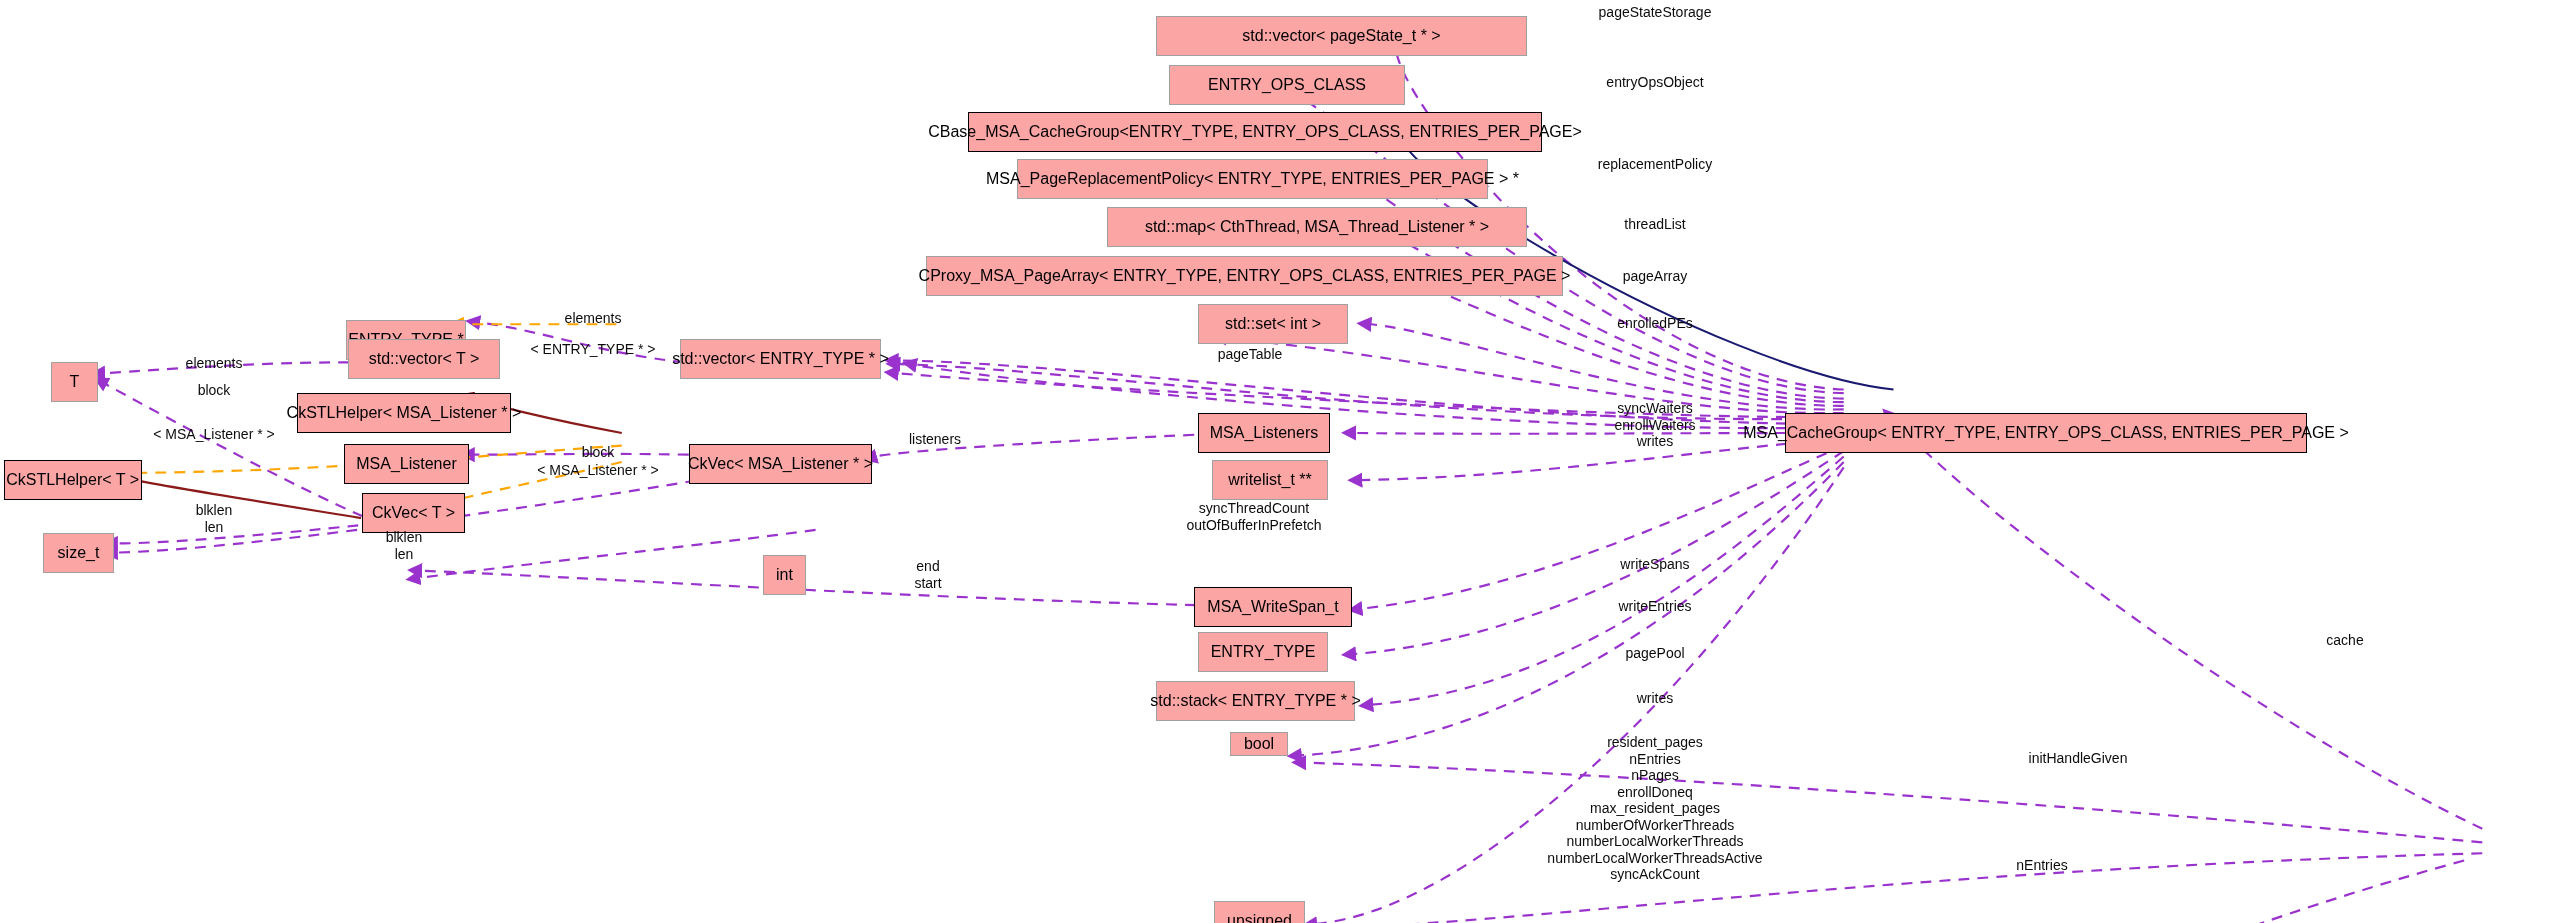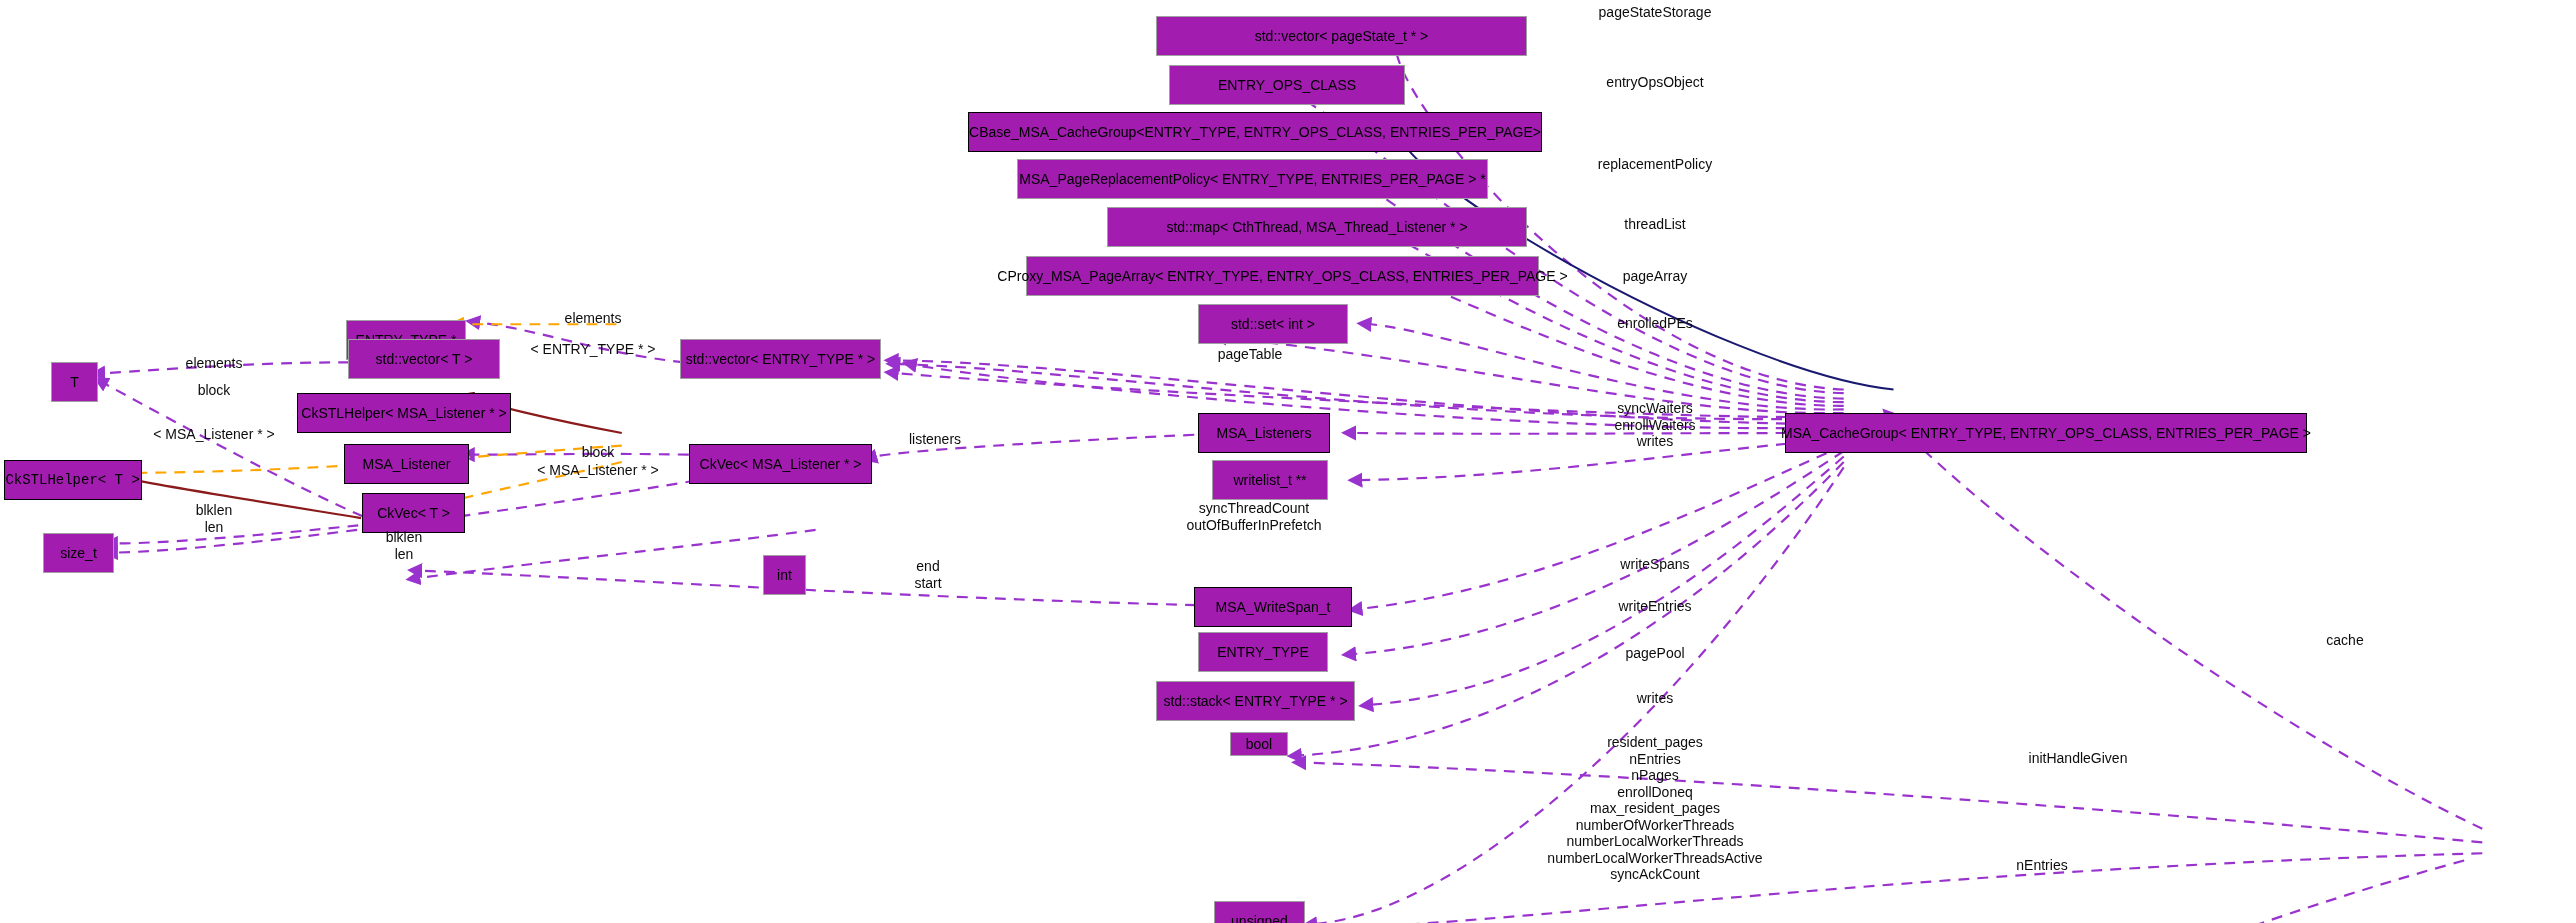--- a/index.html
+++ b/index.html
@@ -1,21 +1,21 @@
 <!DOCTYPE html>
 <html style="font-size:14.5px"><head>
 <meta charset="utf-8">
 <style>
   html,body{margin:0;padding:0;background:#ffffff;}
   body{font-family:"Liberation Sans",sans-serif;}
   #diagram{position:relative;width:2576px;height:923px;background:#fff;overflow:hidden;}
   #edges{position:absolute;left:0;top:0;width:2576px;height:923px;}
-  .node{position:absolute;box-sizing:border-box;background:#a21caf;
+  .node{position:absolute;box-sizing:border-box;background:#fca5a5;
         border:0.9px solid #a0a0a0;display:flex;align-items:center;justify-content:center;
-        font-size:14px;color:#000;white-space:nowrap;padding:0 6.3px;line-height:1;}
+        font-size:16px;color:#000;white-space:nowrap;padding:0 6.3px;line-height:1;}
   .node.thick{border:1.8px solid #000;}
   .elabel{position:absolute;font-size:14px;color:#0c0c0c;white-space:nowrap;
           line-height:1.18;text-align:center;transform:translateX(-50%);}
 </style>
 </head>
 <body>
 
 <div id="diagram">
 
   <svg id="edges" viewBox="0 0 2843 1019" xmlns="http://www.w3.org/2000/svg">
@@ -110,32 +110,32 @@
       <path d="M 398 572 C 300 556 200 540 148 530" marker-end="url(#ah-maroon)"></path>
     </g>
   </svg>
 
   <div id="nodes-layer">
       <div class="node" style="left: 1156px; top: 16.3px; width: 371px; height: 40px;">std::vector&lt; pageState_t * &gt;</div>
       <div class="node" style="left: 1169px; top: 65px; width: 236px; height: 40px;">ENTRY_OPS_CLASS</div>
       <div class="node thick" style="left: 968px; top: 112px; width: 574px; height: 40px;">CBase_MSA_CacheGroup&lt;ENTRY_TYPE, ENTRY_OPS_CLASS, ENTRIES_PER_PAGE&gt;</div>
       <div class="node" style="left: 1017px; top: 159px; width: 471px; height: 40px;">MSA_PageReplacementPolicy&lt; ENTRY_TYPE, ENTRIES_PER_PAGE &gt; *</div>
       <div class="node" style="left: 1107px; top: 207px; width: 420px; height: 40px;">std::map&lt; CthThread, MSA_Thread_Listener * &gt;</div>
-      <div class="node" style="left: 1026px; top: 256px; width: 513px; height: 40px;">CProxy_MSA_PageArray&lt; ENTRY_TYPE, ENTRY_OPS_CLASS, ENTRIES_PER_PAGE &gt;</div>
+      <div class="node" style="left: 926px; top: 256px; width: 637px; height: 40px;">CProxy_MSA_PageArray&lt; ENTRY_TYPE, ENTRY_OPS_CLASS, ENTRIES_PER_PAGE &gt;</div>
       <div class="node" style="left: 346px; top: 301px; width: 120px; height: 40px; margin-top: 19px;">ENTRY_TYPE *</div>
       <div class="node" style="left: 1198px; top: 304px; width: 150px; height: 40px;">std::set&lt; int &gt;</div>
       <div class="node" style="left: 348px; top: 339px; width: 152px; height: 40px;">std::vector&lt; T &gt;</div>
       <div class="node" style="left: 680px; top: 339px; width: 201px; height: 40px;">std::vector&lt; ENTRY_TYPE * &gt;</div>
       <div class="node" style="left: 51px; top: 362px; width: 47px; height: 40px;">T</div>
       <div class="node thick" style="left: 297px; top: 393px; width: 214px; height: 40px;">CkSTLHelper&lt; MSA_Listener * &gt;</div>
       <div class="node thick" style="left: 1198px; top: 413px; width: 132px; height: 40px;">MSA_Listeners</div>
       <div class="node thick" style="left: 1785px; top: 413px; width: 522px; height: 40px;">MSA_CacheGroup&lt; ENTRY_TYPE, ENTRY_OPS_CLASS, ENTRIES_PER_PAGE &gt;</div>
       <div class="node thick" style="left: 344px; top: 444px; width: 125px; height: 40px;">MSA_Listener</div>
       <div class="node thick" style="left: 689px; top: 444px; width: 183px; height: 40px;">CkVec&lt; MSA_Listener * &gt;</div>
-      <div class="node thick" style="left: 3.6px; top: 460px; width: 138px; height: 40px; font-family: Liberation Mono, monospace;">CkSTLHelper&lt; T &gt;</div>
+      <div class="node thick" style="left: 3.6px; top: 460px; width: 138px; height: 40px;">CkSTLHelper&lt; T &gt;</div>
       <div class="node" style="left: 1212px; top: 460px; width: 116px; height: 40px;">writelist_t **</div>
       <div class="node thick" style="left: 362px; top: 493px; width: 103px; height: 40px;">CkVec&lt; T &gt;</div>
       <div class="node" style="left: 43px; top: 533px; width: 71px; height: 40px;">size_t</div>
       <div class="node" style="left: 763px; top: 555px; width: 43px; height: 40px;">int</div>
       <div class="node thick" style="left: 1194px; top: 587px; width: 158px; height: 40px;">MSA_WriteSpan_t</div>
       <div class="node" style="left: 1198px; top: 632px; width: 130px; height: 40px;">ENTRY_TYPE</div>
       <div class="node" style="left: 1156px; top: 681px; width: 199px; height: 40px;">std::stack&lt; ENTRY_TYPE * &gt;</div>
       <div class="node" style="left: 1230px; top: 732px; width: 58px; height: 24px;">bool</div>
       <div class="node" style="left: 1214px; top: 901px; width: 91px; height: 40px;">unsigned</div>
     </div>

